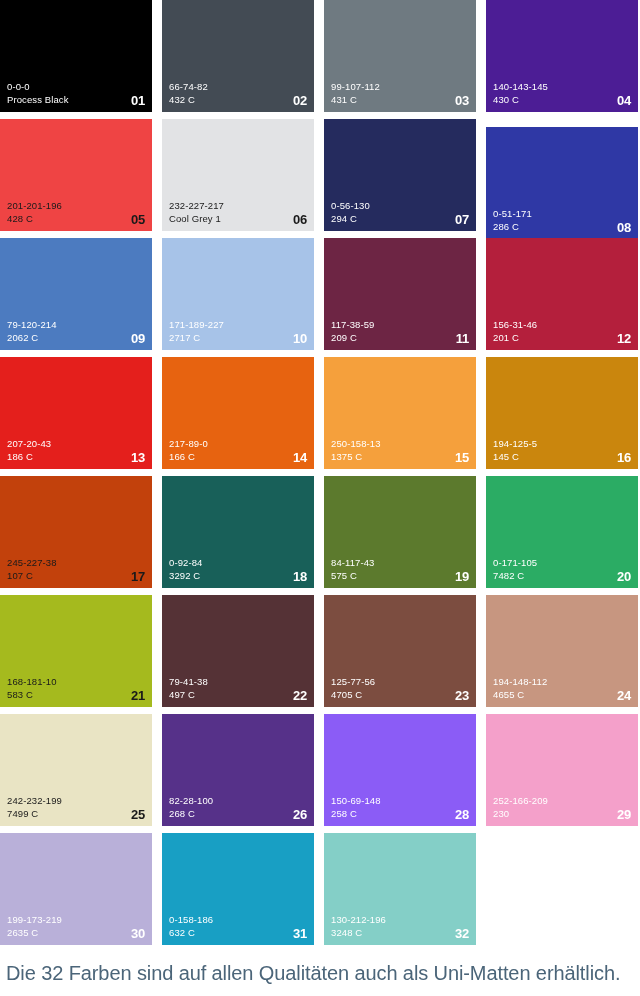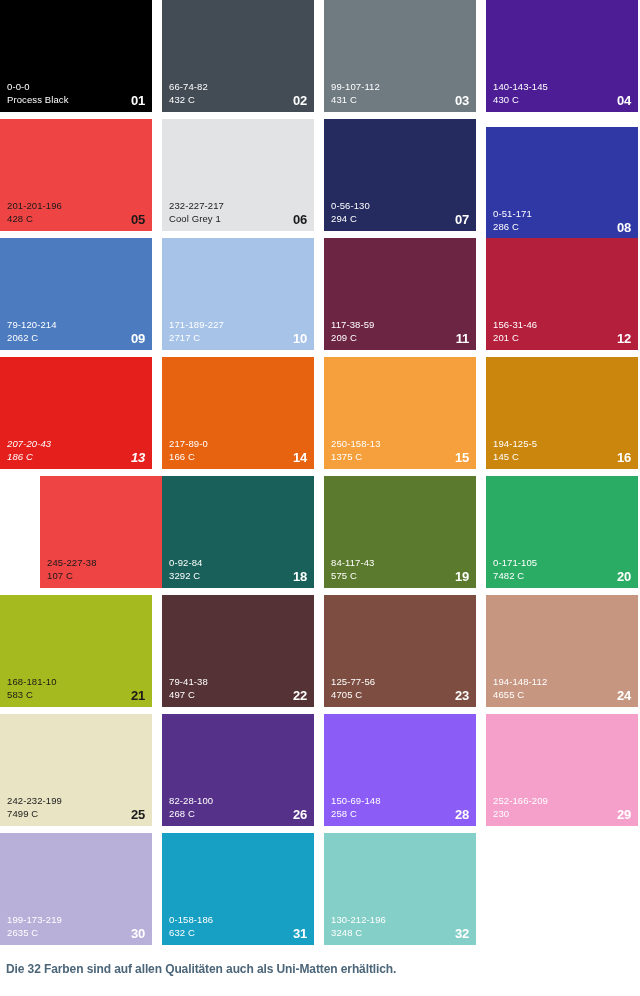--- a/index.html
+++ b/index.html
@@ -77,22 +77,22 @@
 
   .dark-text .swatch-rgb,
   .dark-text .swatch-pantone,
   .dark-text .swatch-index { color: #1a1a1a; }
 
   #footer-note {
     position: absolute;
     left: 6px;
     top: 962px;
     width: 628px;
-    font-size: 12px;
-    font-weight: bold;
+    font-size: 20px;
+    font-weight: normal;
     letter-spacing: -0.1px;
     color: #4b6579;
     white-space: nowrap;
   }
 </style>
 </head>
 <body>
 
 <div id="page">
 
@@ -174,21 +174,21 @@
         </div>
         <div class="swatch-index">11</div>
       </div>
       <div class="swatch light-text" style="background: rgb(180, 31, 60);">
         <div class="swatch-labels">
           <div class="swatch-rgb">156-31-46</div>
           <div class="swatch-pantone">201 C</div>
         </div>
         <div class="swatch-index">12</div>
       </div>
-      <div class="swatch light-text" style="background: rgb(228, 31, 28); font-style: italic;">
+      <div class="swatch light-text" style="background: rgb(228, 31, 28);">
         <div class="swatch-labels">
           <div class="swatch-rgb">207-20-43</div>
           <div class="swatch-pantone">186 C</div>
         </div>
         <div class="swatch-index">13</div>
       </div>
       <div class="swatch light-text" style="background: rgb(231, 99, 16);">
         <div class="swatch-labels">
           <div class="swatch-rgb">217-89-0</div>
           <div class="swatch-pantone">166 C</div>
@@ -202,21 +202,21 @@
         </div>
         <div class="swatch-index">15</div>
       </div>
       <div class="swatch light-text" style="background: rgb(202, 134, 13);">
         <div class="swatch-labels">
           <div class="swatch-rgb">194-125-5</div>
           <div class="swatch-pantone">145 C</div>
         </div>
         <div class="swatch-index">16</div>
       </div>
-      <div class="swatch dark-text" style="background: #ef4444; margin-left: 40px;">
+      <div class="swatch dark-text" style="background: #c2410c;">
         <div class="swatch-labels">
           <div class="swatch-rgb">245-227-38</div>
           <div class="swatch-pantone">107 C</div>
         </div>
         <div class="swatch-index">17</div>
       </div>
       <div class="swatch light-text" style="background: rgb(24, 96, 89);">
         <div class="swatch-labels">
           <div class="swatch-rgb">0-92-84</div>
           <div class="swatch-pantone">3292 C</div>

